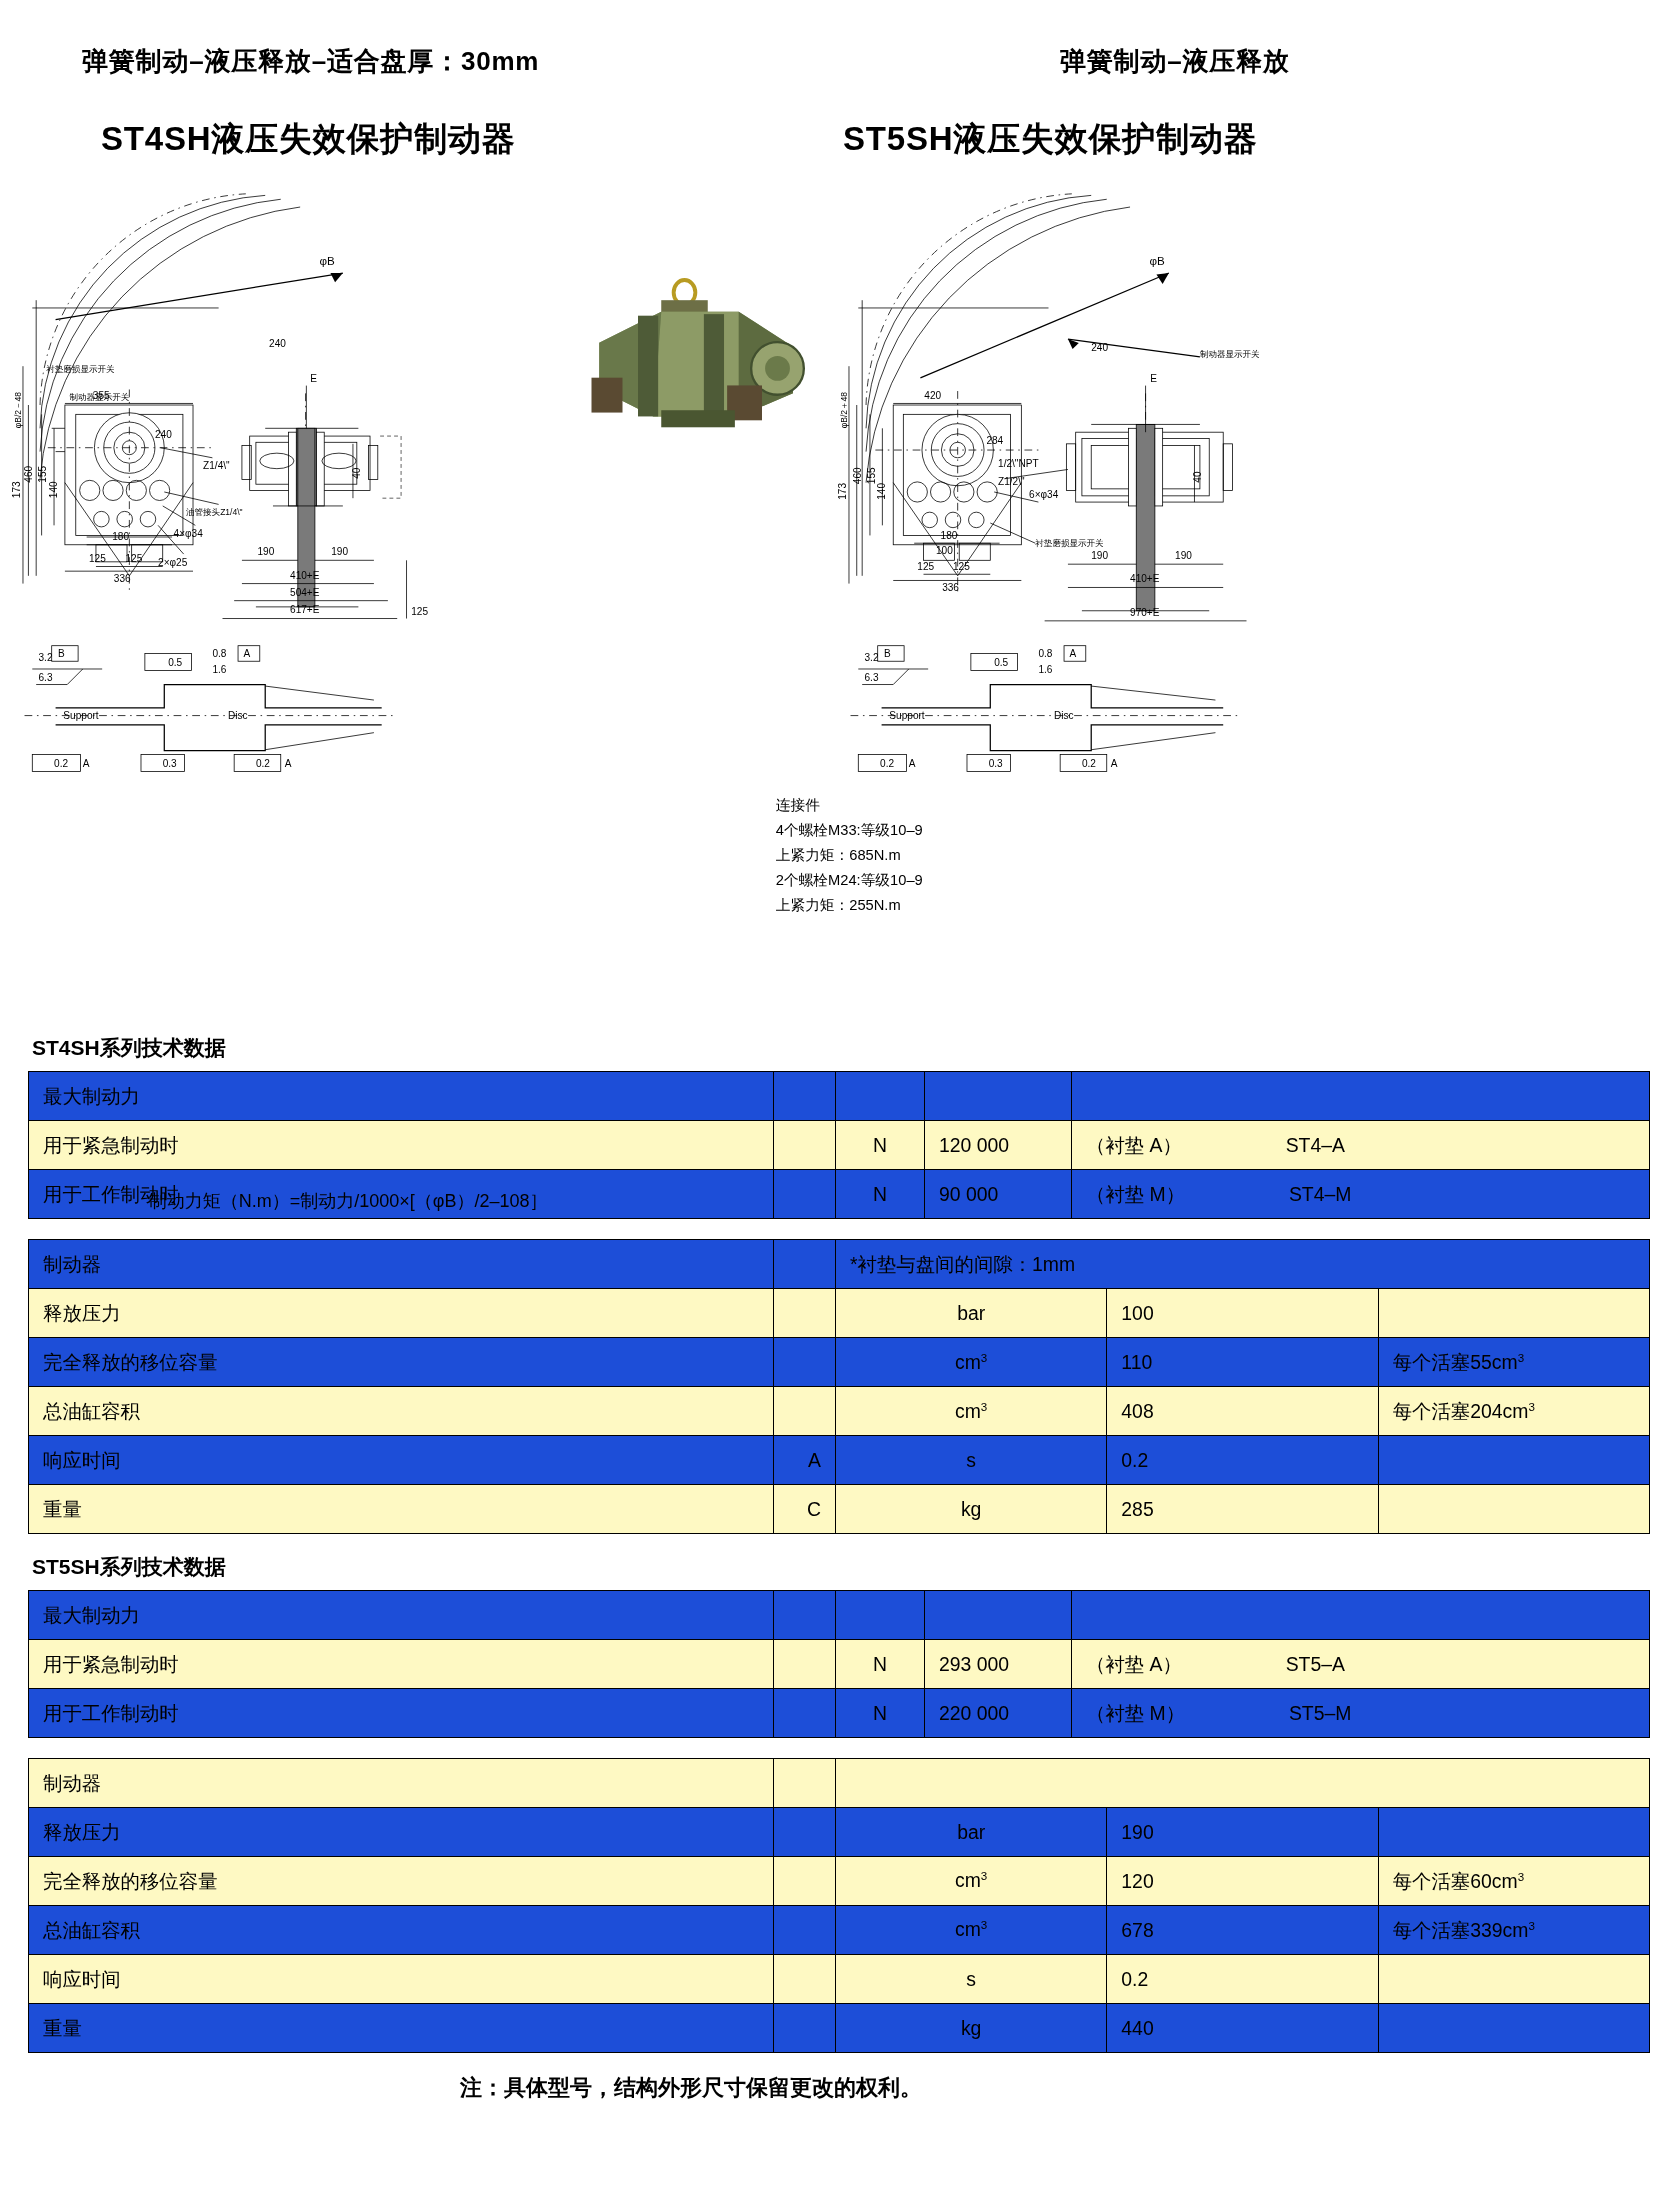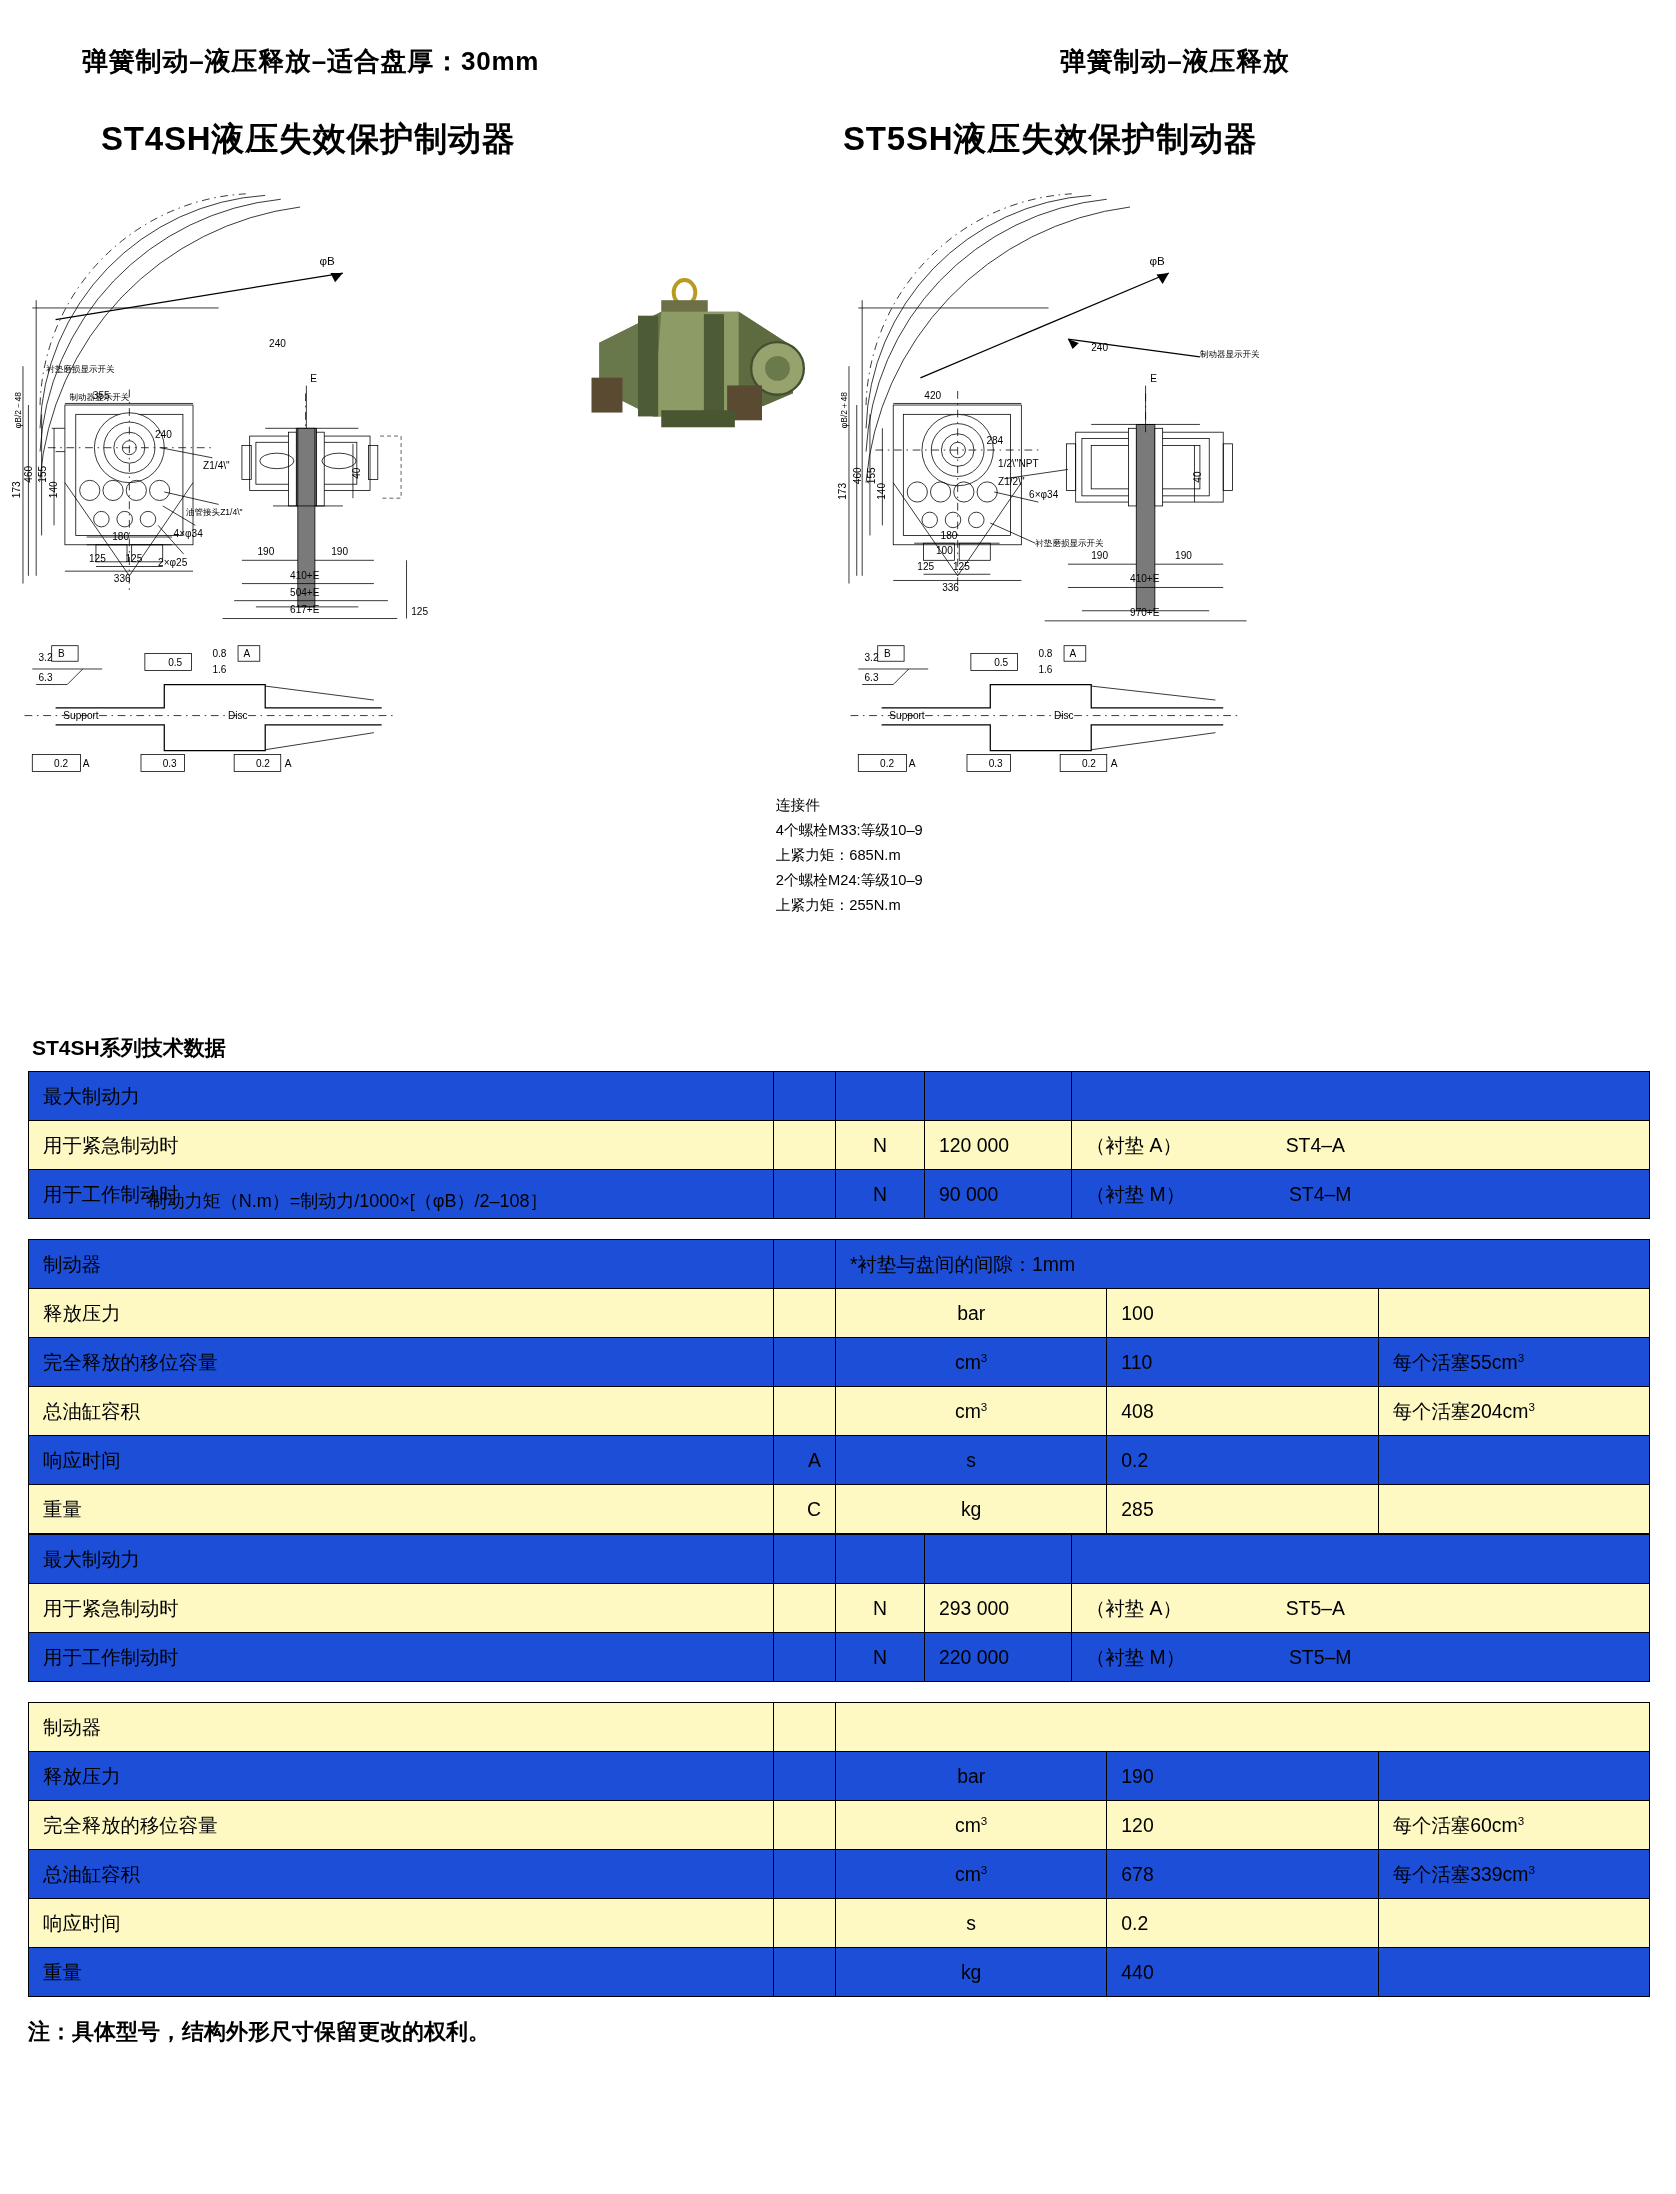--- a/index.html
+++ b/index.html
@@ -126,20 +126,21 @@
   .c-unit   { width: 89px; text-align: center; }
   .c-val    { width: 147px; }
   .c-note   { }
   .c-span   { }
   sup { font-size: 11.6px; vertical-align: super; }
   .gap { height: 20px; }
   .footer-note {
     font-size: 22px;
     font-weight: bold;
     margin: 20px 0 0 27px;
+    text-align: center;
   }
 </style>
 </head>
 <body>
 
 <div class="page">
 
   <div class="titles">
     <div class="sub-title" id="t-sub-left">弹簧制动–液压释放–适合盘厚：30mm</div>
     <div class="main-title" id="t-main-left">ST4SH液压失效保护制动器</div>
@@ -520,20 +521,21 @@
     <tr class="shaded">
       <td class="c-label">重量</td>
       <td class="c-letter">C</td>
       <td class="c-unit">kg</td>
       <td class="c-val">285</td>
       <td class="c-note"></td>
     </tr>
   </tbody>
     </table>
 
+  <div class="section-title" style="margin-top:18.6px">ST5SH系列技术数据</div>
 
   <table class="data">
     <tbody>
         <tr class="plain">
       <td class="c-label">最大制动力</td>
       <td class="c-letter"></td>
       <td class="c-unit"></td>
       <td class="c-val"></td>
       <td class="c-note"></td>
     </tr>

